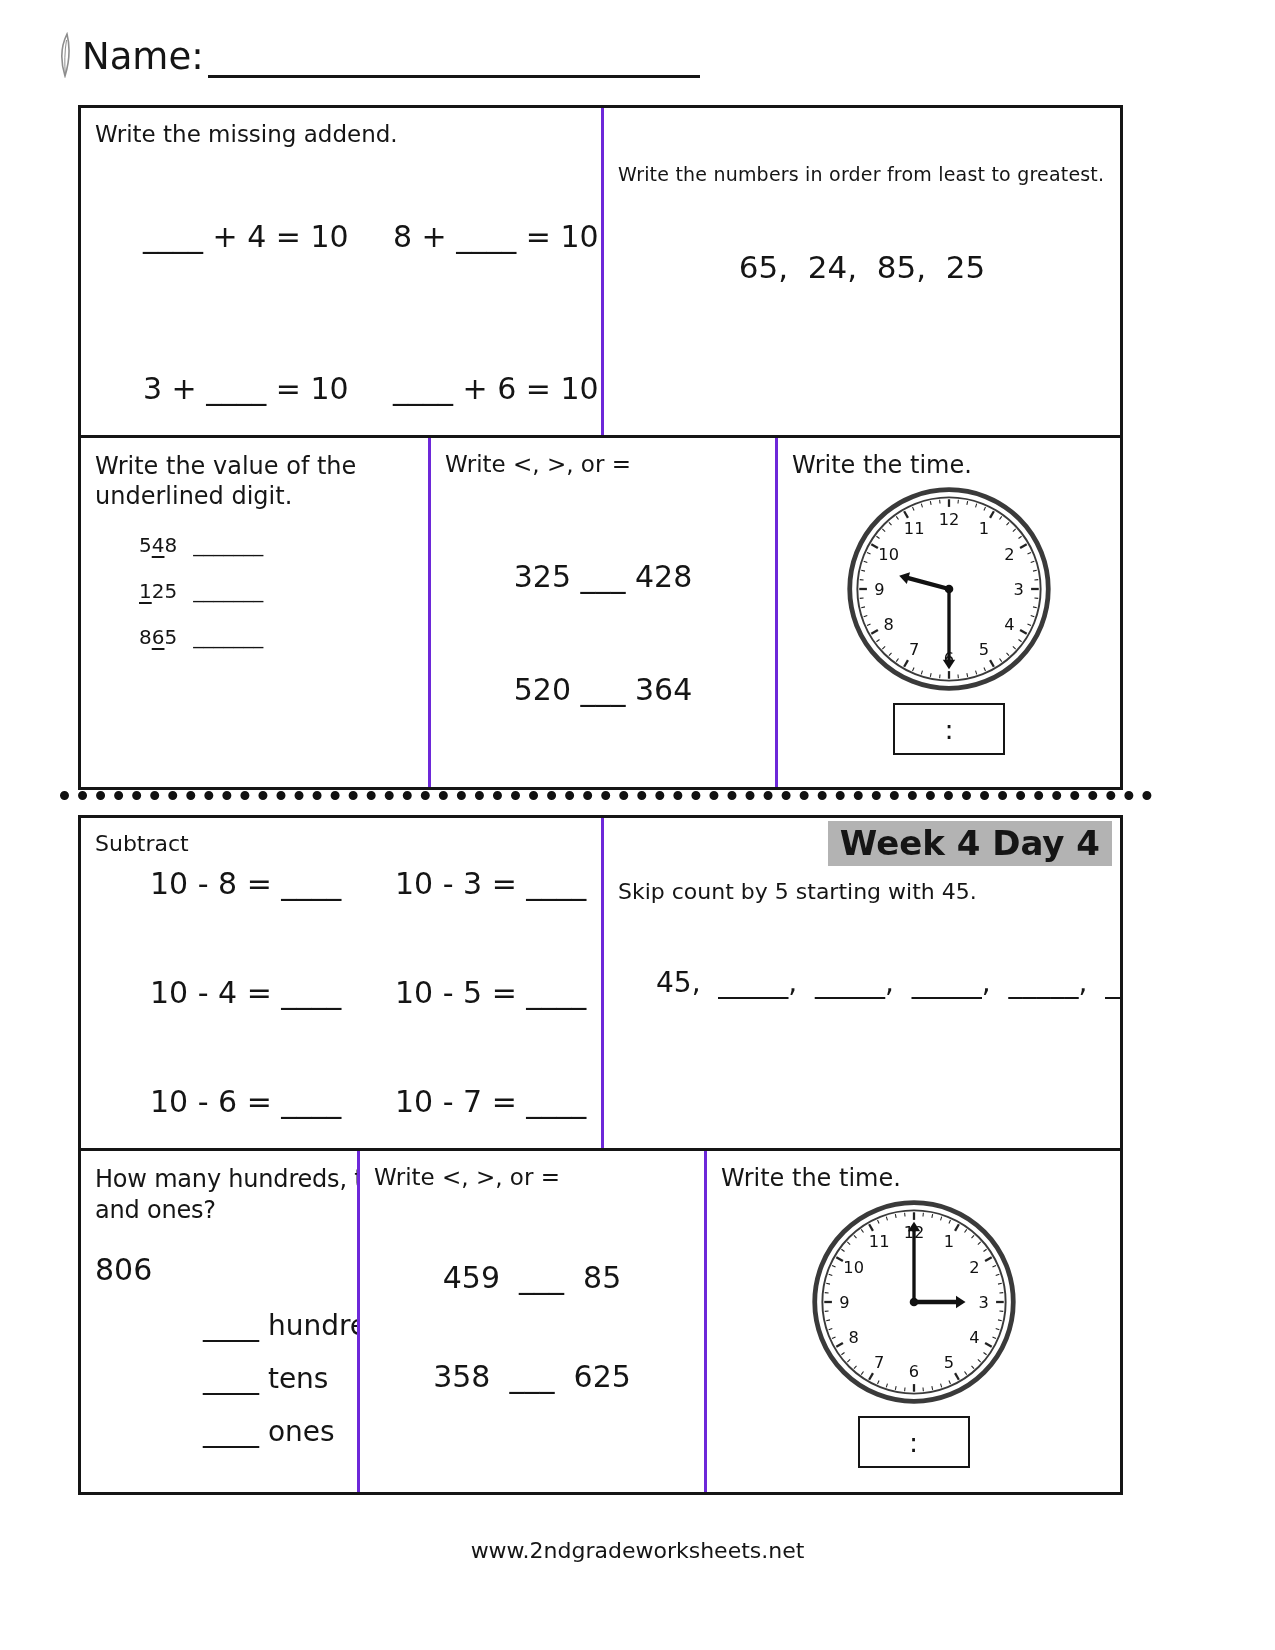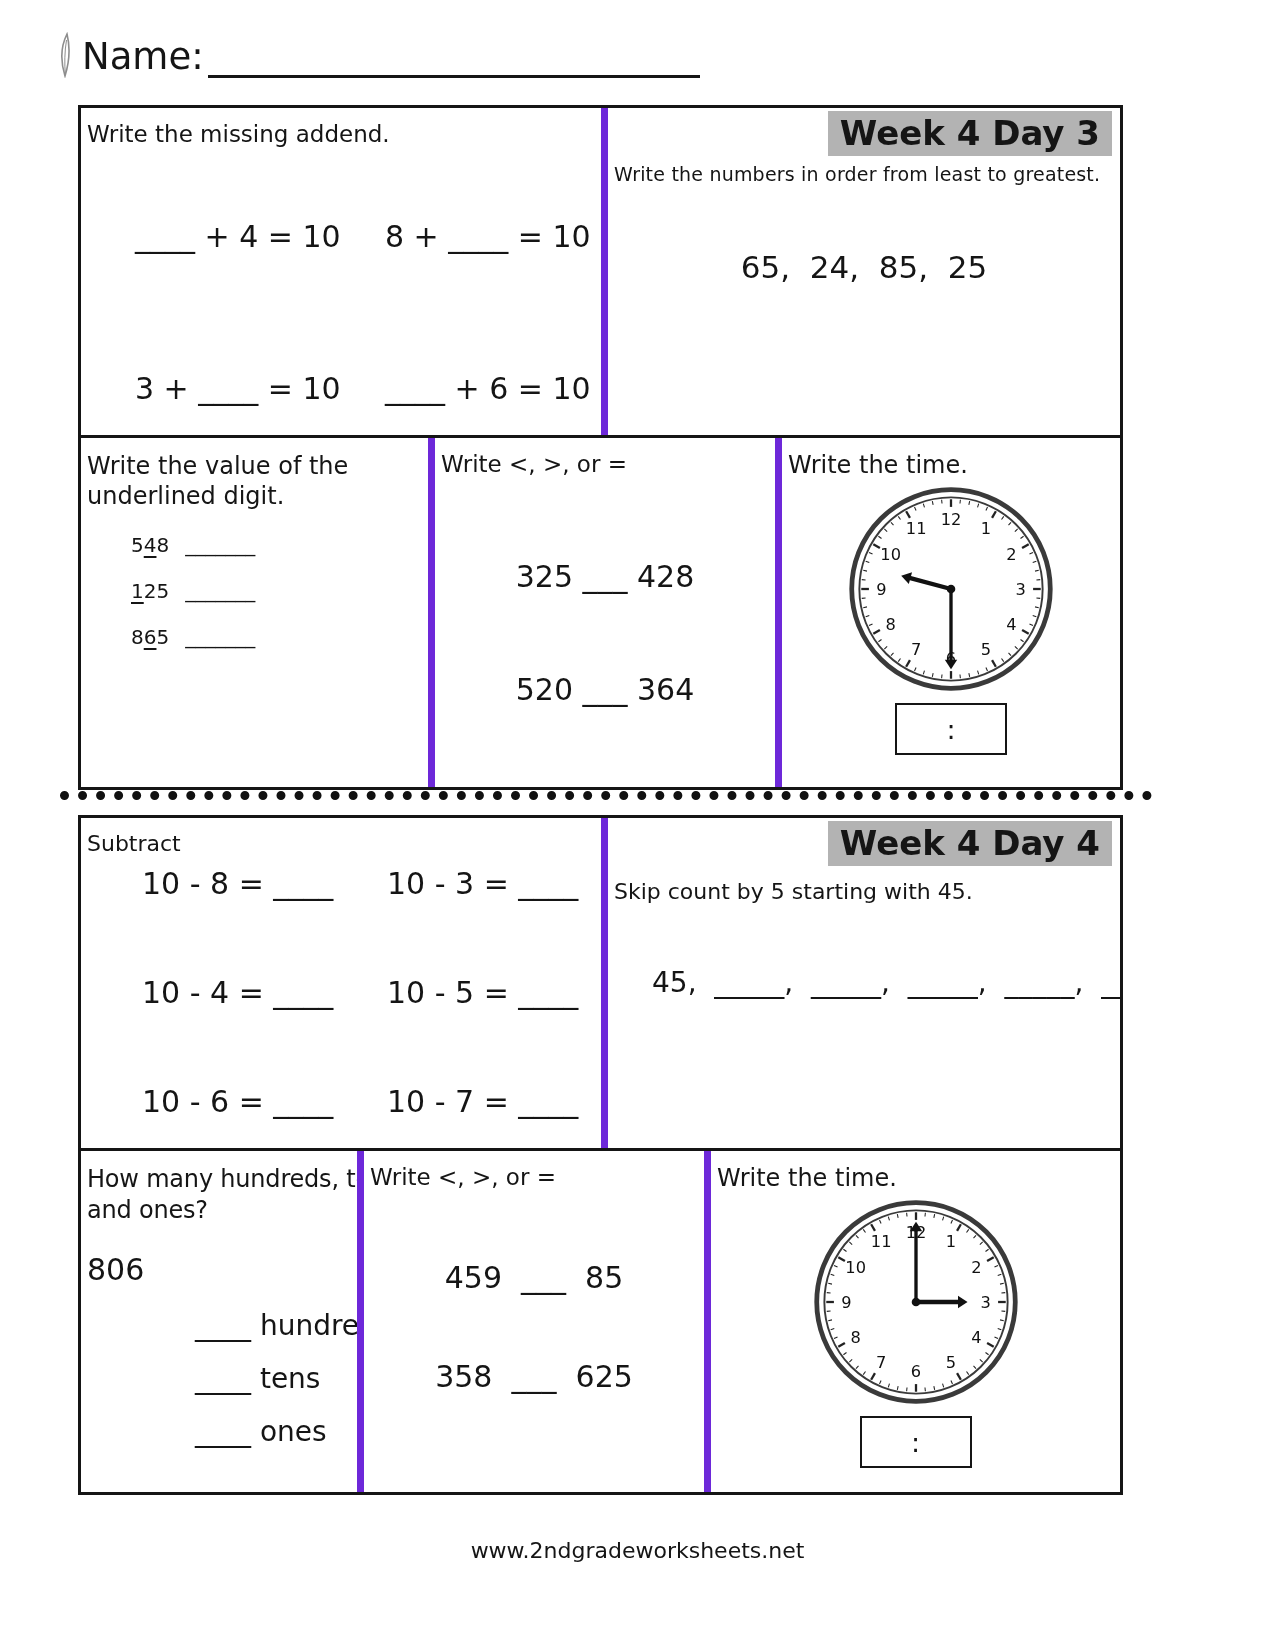--- a/index.html
+++ b/index.html
@@ -16,22 +16,22 @@
   
   .tbl{position:absolute;left:78px;width:1045px;border:3px solid #151515;
        display:flex;flex-direction:column;background:#fff}
   .tbl1{top:105px;height:685px}
   .tbl2{top:815px;height:680px}
   .row{display:flex}
   .row1{border-bottom:3px solid #151515}
   .tbl1 .row1{height:330px}
   .tbl2 .row1{height:333px}
   .row2{flex:1}
-  .cell{position:relative;padding:13px 6px;overflow:hidden}
-  .row .cell + .cell{border-left:7px solid #6d28d9}
+  .cell{position:relative;padding:13px 14px;overflow:hidden}
+  .row .cell + .cell{border-left:3px solid #6d28d9}
   .cell-a{width:520px}
   .cell-b{flex:1}
   .row2 .w1{width:347px}
   .tbl2 .row2 .w1{width:276px}
   .row2 .w2{width:347px}
   .row2 .w3{flex:1}
 
   .daybar{position:absolute;top:3px;right:8px;min-width:244px;height:45px;background:#b3b3b3;
           z-index:3;font-size:34px;font-weight:bold;text-align:center;line-height:45px;
           padding:0 12px;white-space:nowrap}
@@ -94,21 +94,20 @@
   <div class="name-row">
     <svg class="quill" viewBox="0 0 20 46">
       <path d="M10 2 C4 14 3 28 8 44 C13 28 13 14 10 2 Z" fill="none" stroke="#8d8d8d" stroke-width="1.6"></path>
       <path d="M9.5 8 C7.5 20 7.5 32 8.3 42" fill="none" stroke="#8d8d8d" stroke-width="1"></path>
     </svg>
     <span class="name-label">Name:</span>
     <span class="name-line"></span>
   </div>
 
   <div class="tbl tbl1">
-    <div class="daybar">Week 4 Day 3</div>
 
     <div class="row row1">
       <div class="cell cell-a">
         <div class="instr">Write the missing addend.</div>
         <div class="ma-grid">
           <div class="prob">____ + 4 = 10</div>
           <div class="prob">8 + ____ = 10</div>
           <div class="prob">3 + ____ = 10</div>
           <div class="prob">____ + 6 = 10</div>
         </div>

